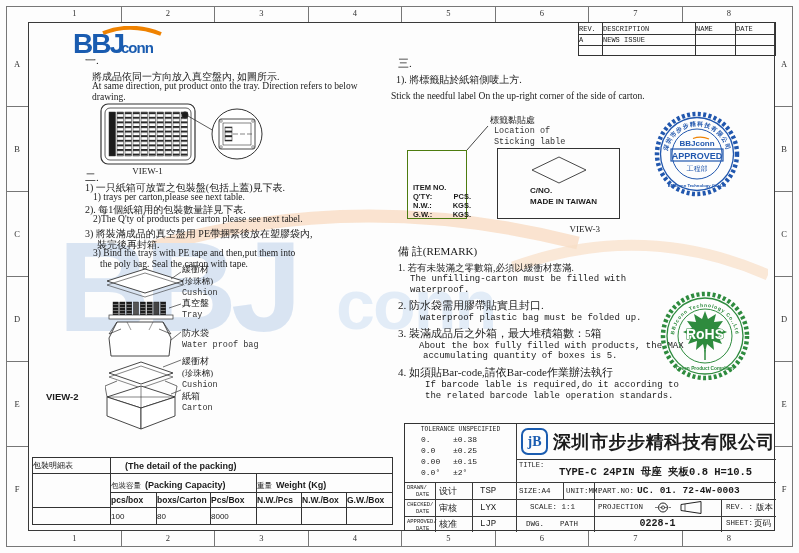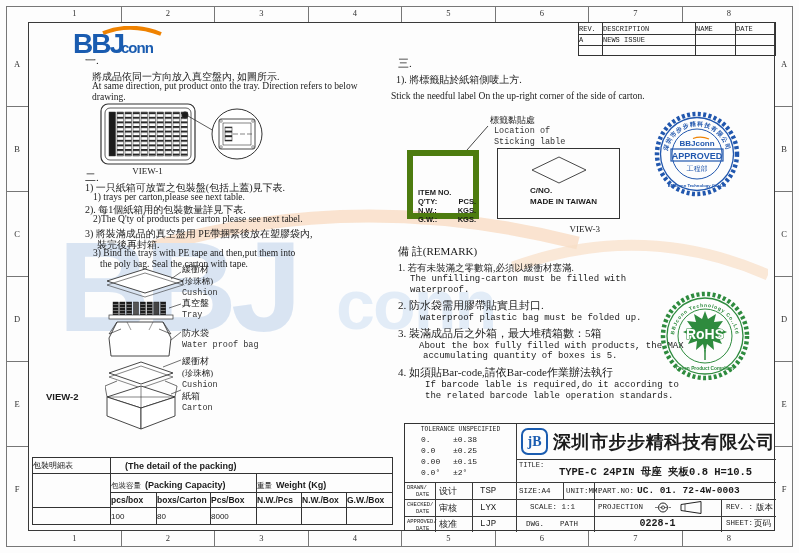--- a/index.html
+++ b/index.html
@@ -231,21 +231,21 @@
 <div class="a ser" style="left:396px;top:73px;font-size:10px;z-index:2">1). 將標籤貼於紙箱側唛上方.</div>
 <div class="a ser" style="left:391px;top:91px;font-size:9.5px;z-index:2">Stick the needful label On the up-right corner of the side of carton.</div>
 
 <div class="a ser" style="left:490px;top:114px;font-size:9px;z-index:2">標籤黏貼處</div>
 <div class="a mono" style="left:494px;top:126px;font-size:8.5px;color:#333;z-index:2">Location of</div>
 <div class="a mono" style="left:494px;top:137px;font-size:8.5px;color:#333;z-index:2">Sticking lable</div>
 <svg class="a" style="left:455px;top:122px;z-index:2" width="40" height="30">
   <line x1="33" y1="4" x2="12" y2="28" stroke="#333" stroke-width="0.9"></line>
 </svg>
 
-<div class="a" style="left:407px;top:150px;width:72px;height:69px;border:6px solid #4d7c0f;z-index:2">
+<div class="a" style="left:407px;top:150px;width:60px;height:69px;border:1px solid #4d7c0f;z-index:2">
   <div class="a sans" style="left:5px;top:32px;font-size:7.5px;font-weight:bold">ITEM NO.</div>
   <div class="lblrow sans a" style="left:5px;top:41px;width:58px;font-size:7.5px;font-weight:bold">
     <span>Q'TY:</span>
       <span>PCS.</span>
   </div>
   <div class="lblrow sans a" style="left:5px;top:50px;width:58px;font-size:7.5px;font-weight:bold">
     <span>N.W.:</span>
       <span>KGS.</span>
   </div>
   <div class="lblrow sans a" style="left:5px;top:59px;width:58px;font-size:7.5px;font-weight:bold">

